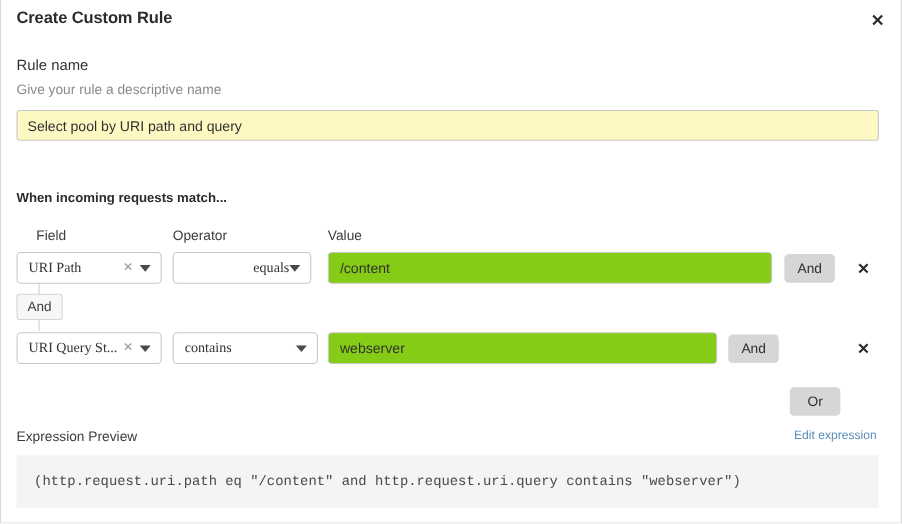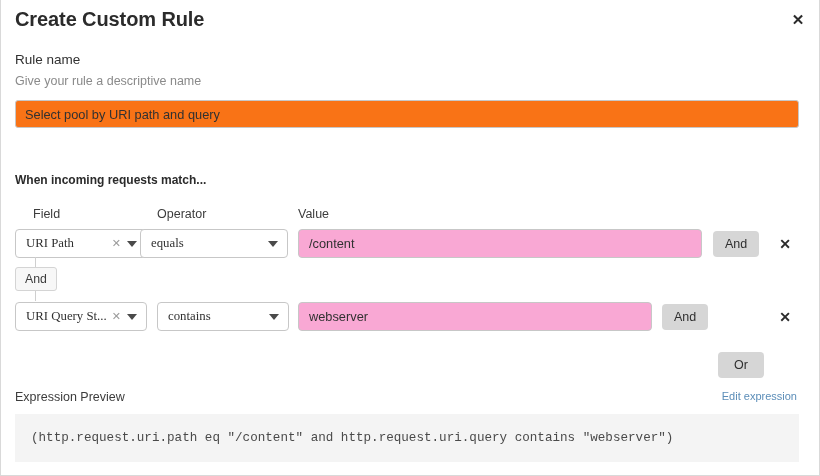--- a/index.html
+++ b/index.html
@@ -24,21 +24,21 @@
     border-right: 1px solid #d9d9d9;
     border-bottom: 1px solid #d9d9d9;
     background: #fff;
   }
 
   
   .dialog-title {
     position: absolute;
     left: 14px;
     top: 8px;
-    font-size: 20px;
+    font-size: 15px;
     font-weight: bold;
     letter-spacing: -0.1px;
     color: #2b2b2b;
   }
   .close-btn {
     position: absolute;
     right: 8px;
     top: 6px;
     width: 26px;
     height: 26px;
@@ -70,21 +70,21 @@
   }
   .rule-name-input {
     position: absolute;
     left: 14px;
     top: 100px;
     width: 784px;
     height: 28px;
     box-sizing: border-box;
     border: 1px solid #c7c7c7;
     border-radius: 3px;
-    background: #f97316;
+    background: #fef9c3;
     padding: 0 9px;
     font-family: "Liberation Sans", sans-serif;
     font-size: 12.8px;
     color: #313131;
     outline: none;
   }
 
   
   .section-heading {
     position: absolute;
@@ -144,21 +144,21 @@
     border-top: 6px solid #4a4a4a;
     margin-right: 3px;
   }
 
   .text-input {
     position: absolute;
     box-sizing: border-box;
     height: 29px;
     border: 1px solid #c7c7c7;
     border-radius: 4px;
-    background: #f9a8d4;
+    background: #84cc16;
     padding: 0 10px;
     font-family: "Liberation Sans", sans-serif;
     font-size: 12.8px;
     color: #313131;
     outline: none;
   }
 
   .pill-btn {
     position: absolute;
     box-sizing: border-box;
@@ -273,21 +273,21 @@
   <div class="col-label field">Field</div>
   <div class="col-label operator">Operator</div>
   <div class="col-label value">Value</div>
 
   <div class="select-box" style="left:14px; top:229px; width:132px;">
     <span class="sel-text">URI Path</span>
     <span class="clear-x">✕</span>
     <span class="caret"></span>
   </div>
 
-  <div class="select-box" style="left:139px; top:229px; width:148px;">
+  <div class="select-box" style="left:156px; top:229px; width:126px;text-align:right;">
     <span class="sel-text">equals</span>
     <span class="caret"></span>
   </div>
 
   <input class="text-input" type="text" style="left: 297px; top: 229px; width: 404px;" value="/content" placeholder="Enter value">
 
   <div class="pill-btn" style="left:712px; top:231px;">And</div>
 
   <div class="del-x" style="left:775px; top:235px;">✕</div>
 

